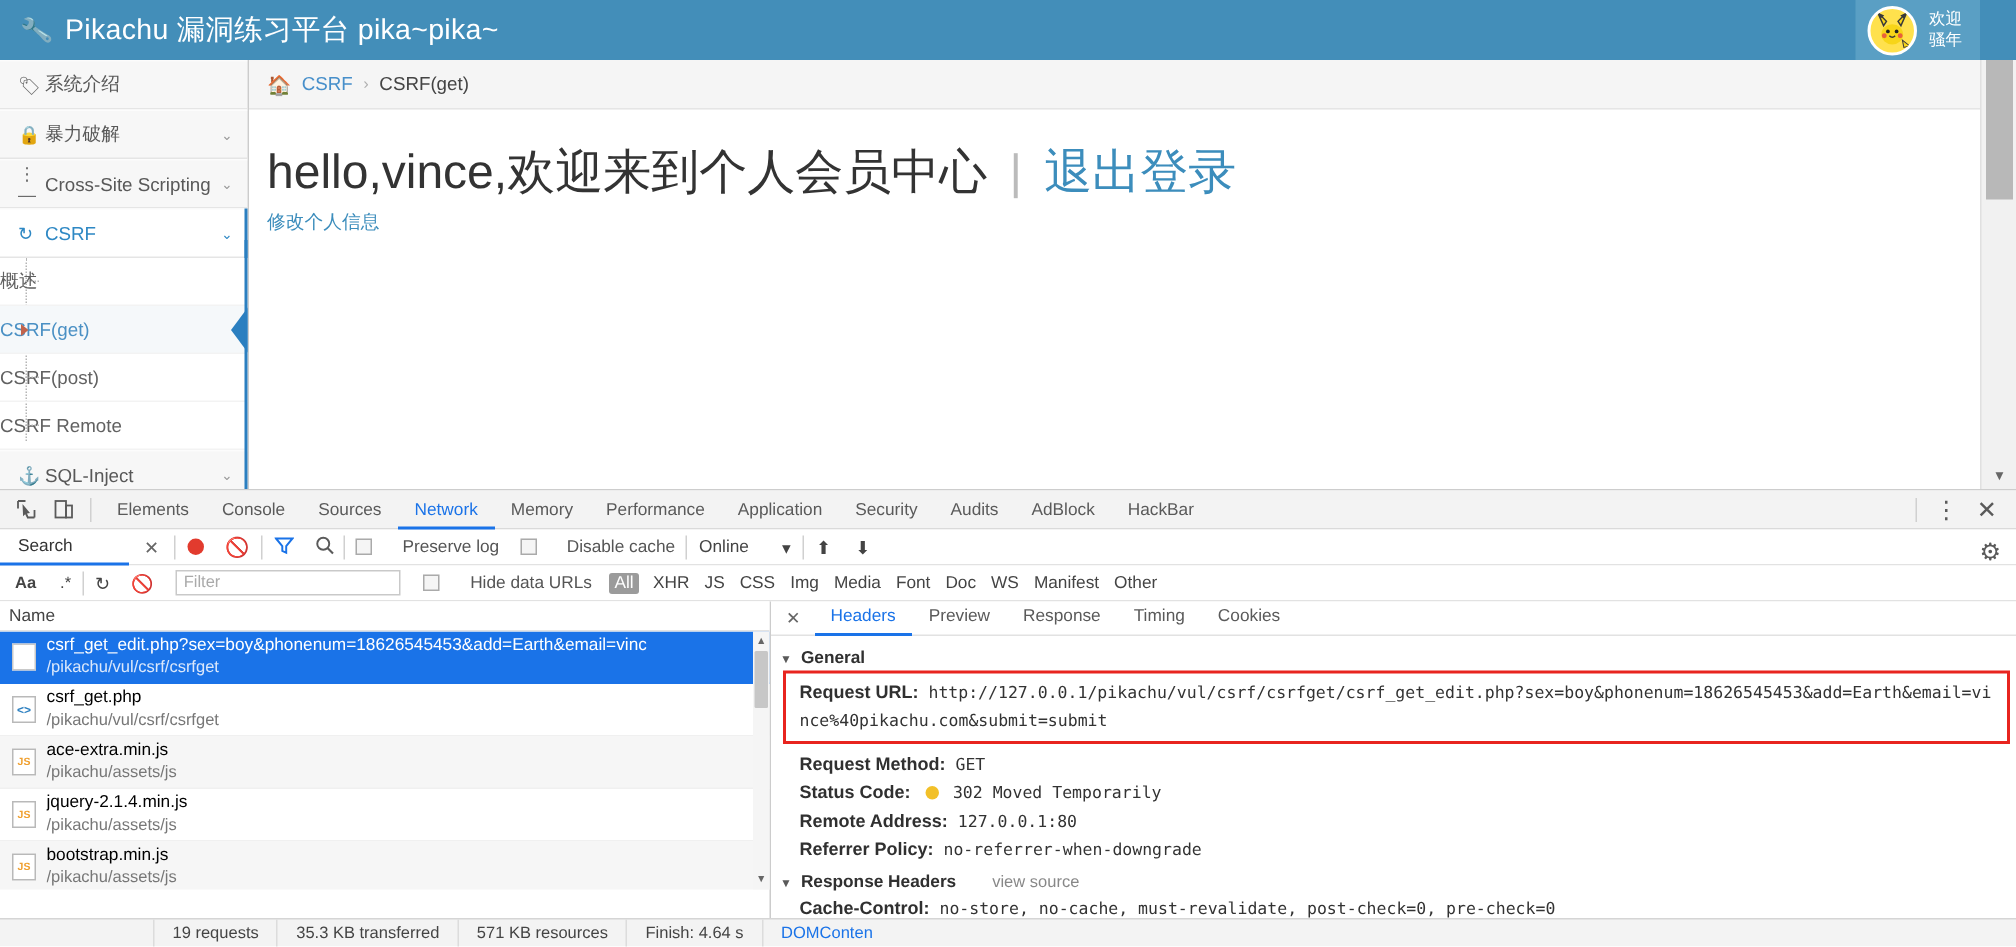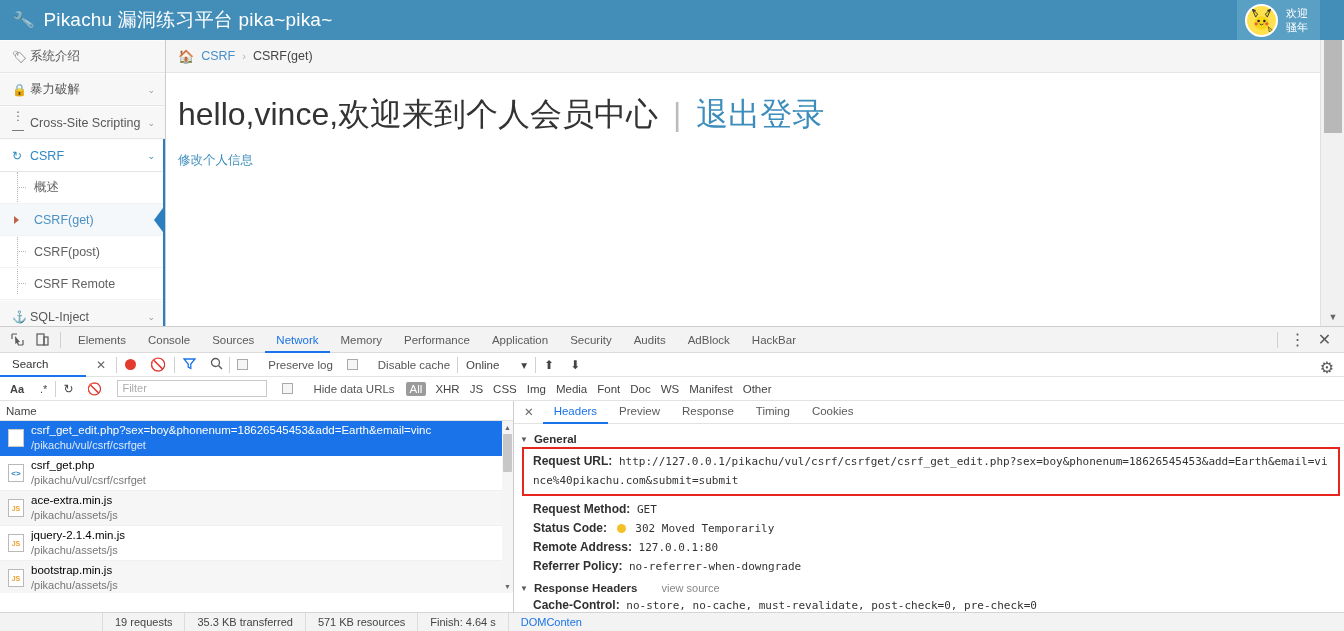--- a/index.html
+++ b/index.html
@@ -57,21 +57,21 @@
     content: ""; position: absolute; right: -1px; top: -1px; bottom: -1px;
     width: 3px; background: #2b7fc0;
   }
   .submenu { background: #fff; position: relative; }
   .submenu::before {
     content: ""; position: absolute; left: 17px; top: 0; bottom: 6px;
     border-left: 1px dotted #b5b5b5;
   }
   .sub-item {
     position: relative; display: flex; align-items: center;
-    height: 32px; padding-left: 34px; font-size: 12.5px; color: #616161;
+    height: 32px; font-size: 12.5px; color: #616161;
     border-bottom: 1px solid #f3f3f3; cursor: pointer;
   }
   .sub-item::before {
     content: ""; position: absolute; left: 17px; top: 15px; width: 9px;
     border-top: 1px dotted #b5b5b5;
   }
   .sub-item.active { color: #4a90c4; background: #f5f8fa; }
   .sub-item.active::before { border: none; }
   .sub-item .bullet {
     position: absolute; left: 14px; top: 12px; width: 0; height: 0;
@@ -100,21 +100,21 @@
   .crumbs .cur { color: #444; }
 
   .welcome-h {
     margin: 22px 0 0 12px; font-size: 32px; font-weight: 400; color: #333;
     line-height: 1.2; white-space: nowrap;
   }
   .welcome-h .divider { color: #bbb; font-weight: 300; margin: 0 6px; }
   .welcome-h .logout { color: #3c8dbc; text-decoration: none; cursor: pointer; }
   .info-list { margin: 14px 0 0 12px; }
   .info-row { font-size: 12.5px; color: #555; line-height: 25.5px; }
-  .edit-link { display: inline-block; margin-top: 19px; margin-left: 12px; font-size: 12.5px; color: #3c8dbc; text-decoration: none; cursor: pointer; }
+  .edit-link { display: inline-block; margin-top: 7px; margin-left: 12px; font-size: 12.5px; color: #3c8dbc; text-decoration: none; cursor: pointer; }
 
   
   .pg-scroll {
     position: absolute; right: 0; top: 40px; width: 24px; height: 286px;
     background: #f1f1f1; border-left: 1px solid #e0e0e0;
   }
   .pg-thumb { position: absolute; left: 3px; top: 0; width: 18px; height: 93px; background: #b8b8b8; }
   .pg-arrow { position: absolute; left: 0; width: 24px; height: 18px; display: flex; align-items: center; justify-content: center; font-size: 9px; color: #666; }
   .pg-arrow.up { top: 0; }
   .pg-arrow.down { bottom: 0; }

